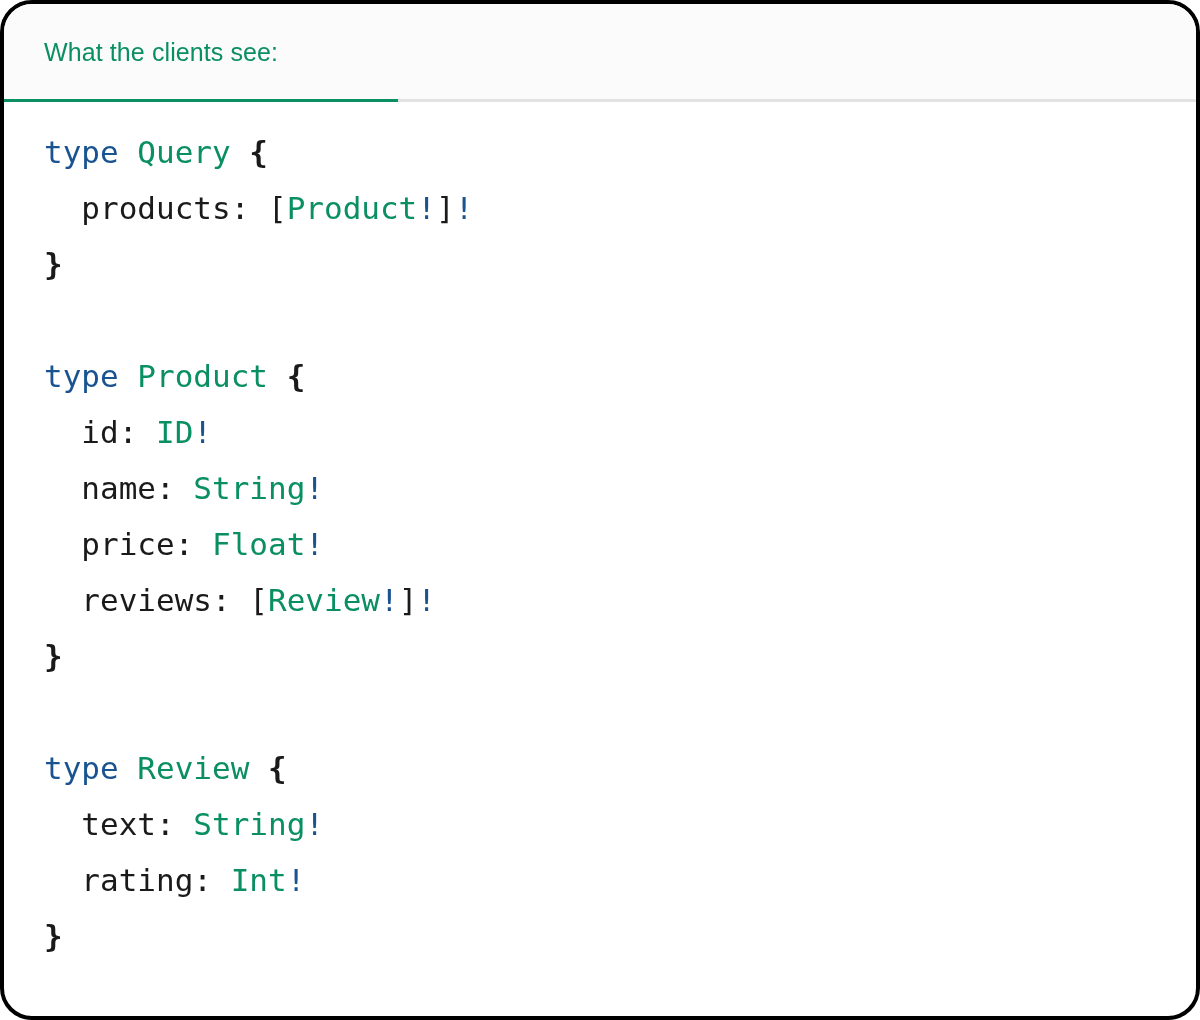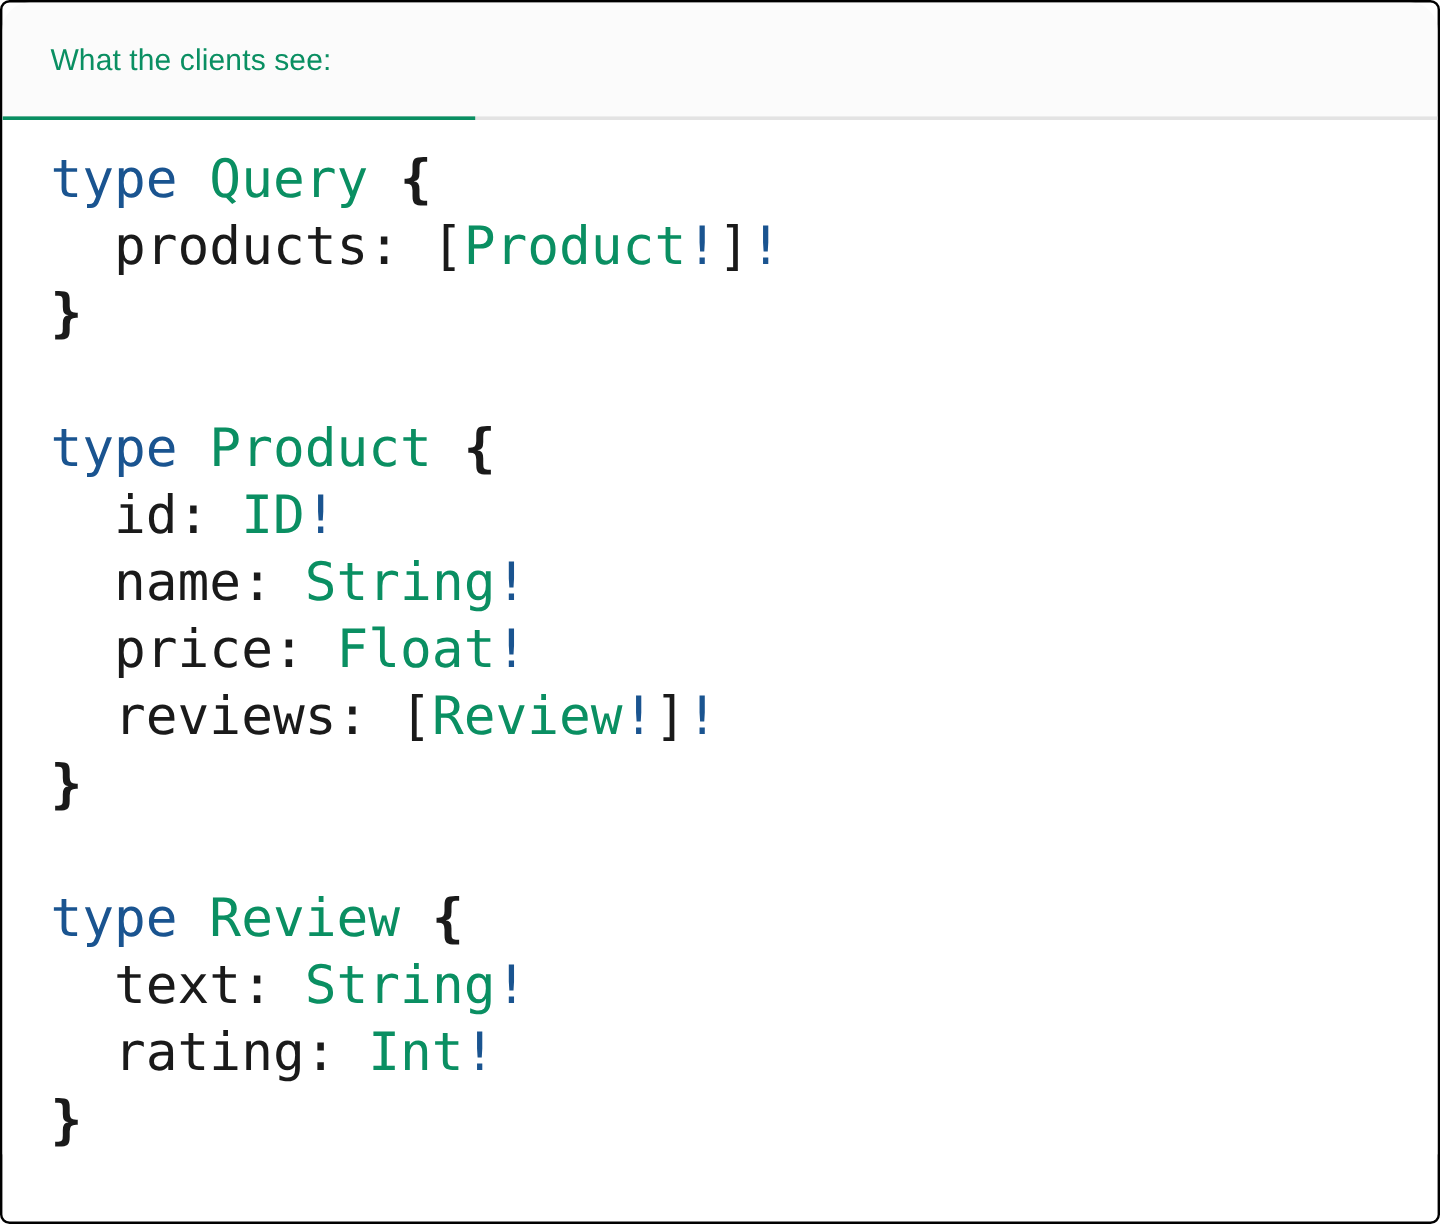--- a/index.html
+++ b/index.html
@@ -15,22 +15,22 @@
     overflow: hidden;
   }
 
   
   .card {
     position: relative;
     box-sizing: border-box;
     width: 1200px;
     height: 1020px;
     background: #ffffff;
-    border: 2px solid #000000;
-    border-radius: 8px;
+    border: 4px solid #000000;
+    border-radius: 32px;
     overflow: hidden;
   }
 
   
   .header {
     position: relative;
     box-sizing: border-box;
     height: 98px;
     background: #fbfbfb;
     border-top-left-radius: 23px;
@@ -77,21 +77,21 @@
   
   .code-area {
     position: relative;
     padding: 22px 0 0 0;
     background: #ffffff;
   }
   pre.code {
     margin: 0;
     padding: 0 40px;
     font-family: "DejaVu Sans Mono", monospace;
-    font-size: 44px;
+    font-size: 31px;
     line-height: 56px;
     color: #1a1a1a;
     white-space: pre;
     letter-spacing: 0;
   }
   .code-line {
     height: 56px;
     white-space: pre;
   }
   .code-line.blank {

